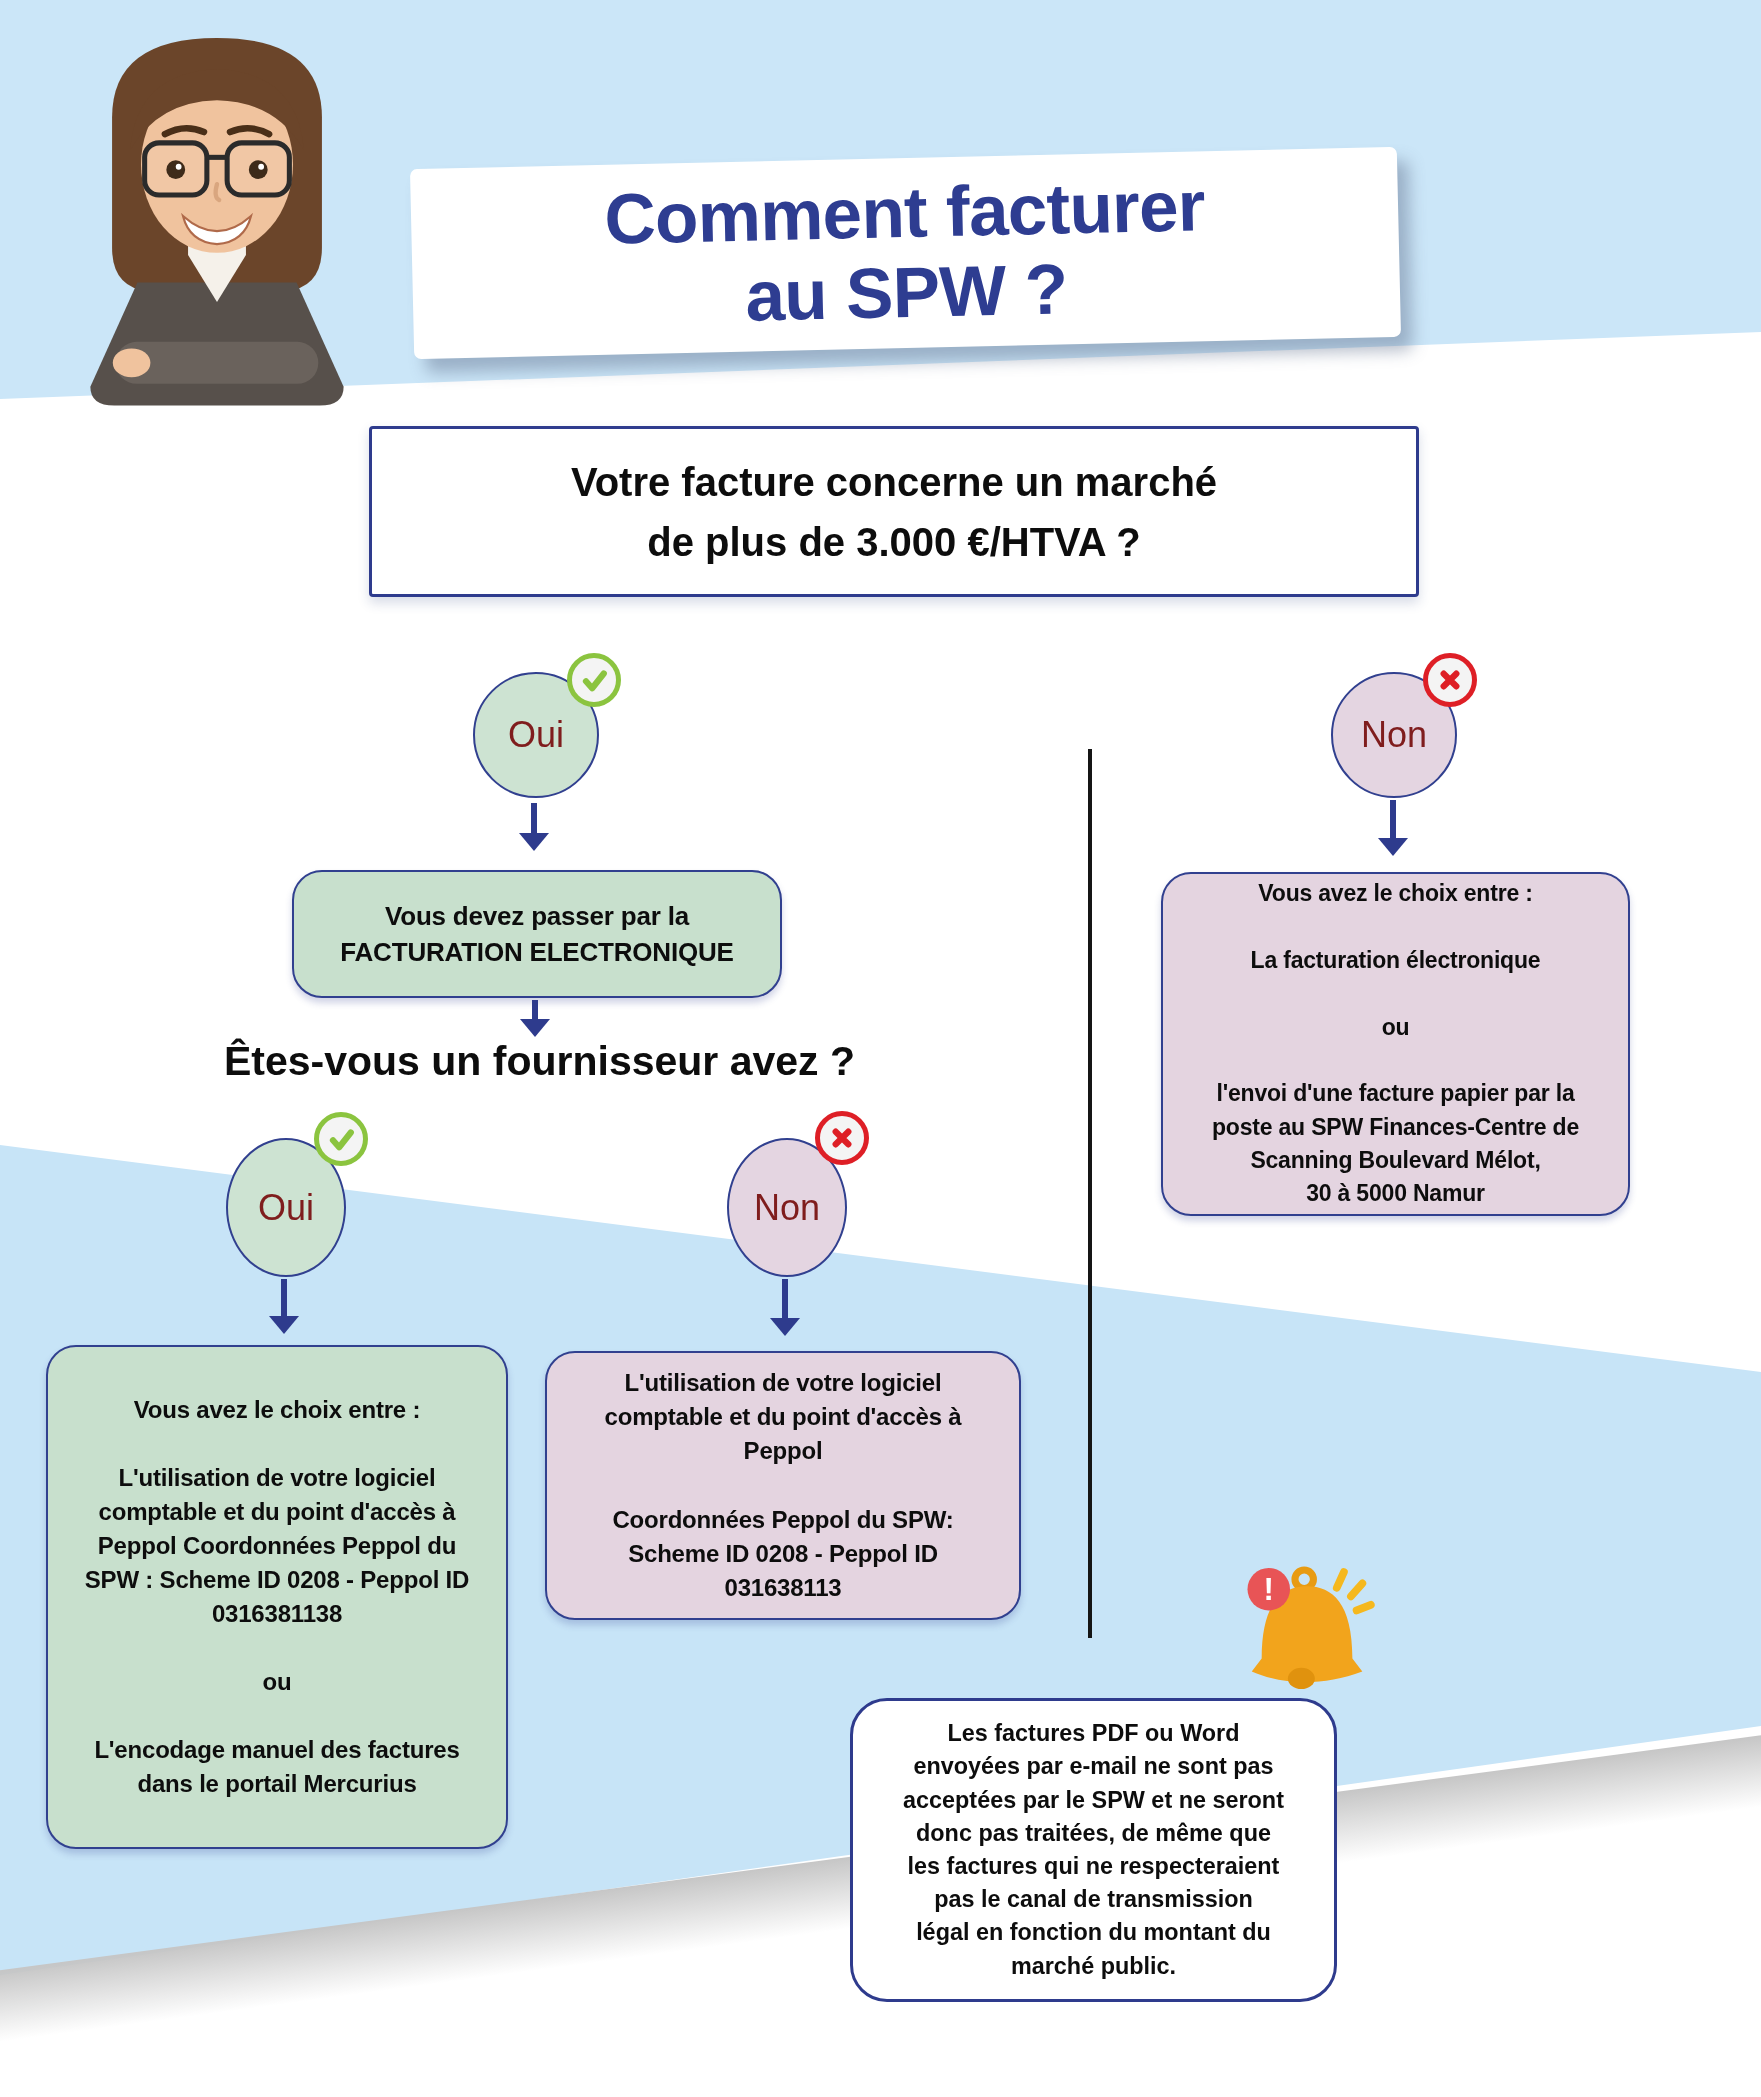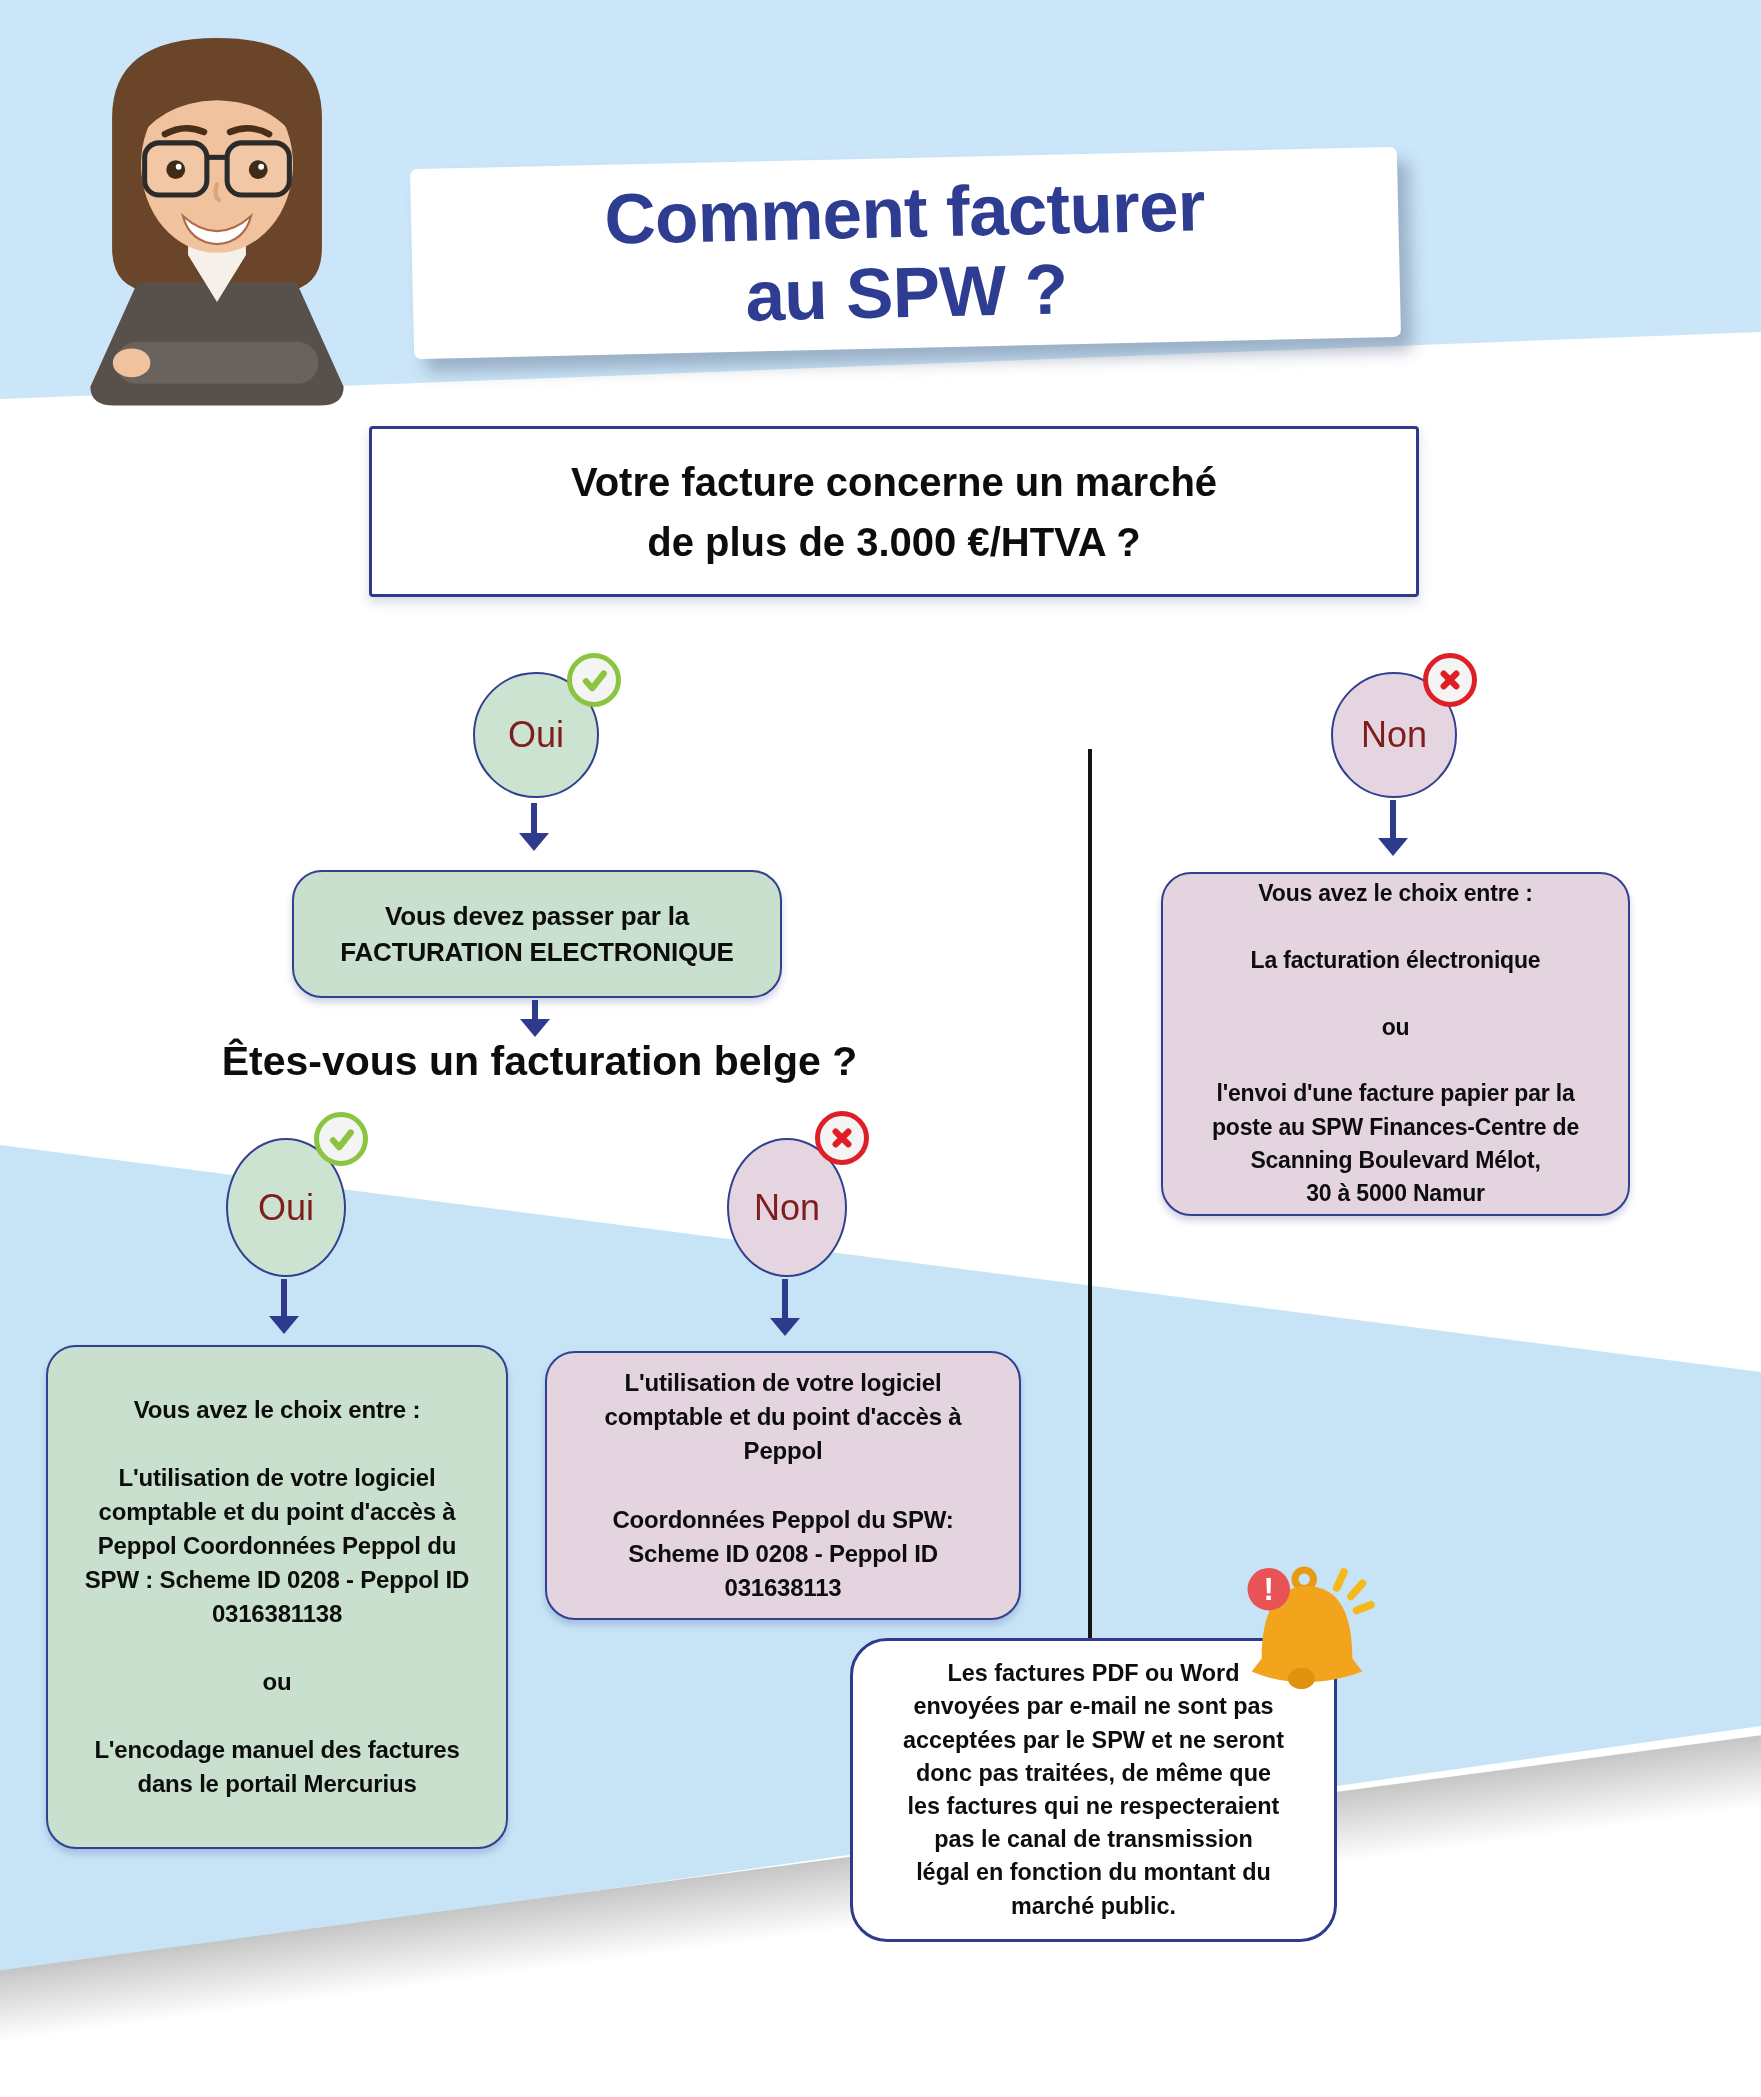--- a/index.html
+++ b/index.html
@@ -42,21 +42,21 @@
   .box-electronic .fbox-text{font-size:26px;line-height:1.4;}
   .heading2{position:absolute;left:99px;top:1038px;width:881px;text-align:center;
             font-size:41px;font-weight:bold;color:#0d0d0d;}
   .box-belgian-yes{left:46px;top:1345px;width:458px;height:500px;}
   .box-belgian-yes .fbox-text{font-size:24px;line-height:1.42;}
   .box-belgian-no{left:545px;top:1351px;width:472px;height:265px;}
   .box-belgian-no .fbox-text{font-size:24px;line-height:1.42;}
   .box-no-main{left:1161px;top:872px;width:465px;height:340px;}
   .box-no-main .fbox-text{font-size:23px;line-height:1.45;}
   .divider{position:absolute;left:1088px;top:749px;width:3.6px;height:889px;background:#151515;}
-  .warnbox{position:absolute;left:850px;top:1638px;width:481px;height:298px;background:#ffffff;
+  .warnbox{position:absolute;left:850px;top:1698px;width:481px;height:298px;background:#ffffff;
            border:3.6px solid #2e3b8d;border-radius:37px;display:flex;align-items:center;justify-content:center;}
   .warn-text{font-size:23.4px;line-height:1.42;font-weight:bold;color:#0d0d0d;text-align:center;white-space:pre-line;}
   .svg-abs{position:absolute;}
 </style>
 </head>
 <body>
 
 <div id="canvas">
 
   <div class="band band-top"></div>
@@ -118,21 +118,21 @@
   <div class="arrow" style="left:532px;top:1000px;height:18.5px;"></div>
   <div class="arrow" style="left:281px;top:1279px;height:37px;"></div>
   <div class="arrow" style="left:782px;top:1279px;height:39px;"></div>
   <div class="arrow" style="left:1390px;top:800px;height:38px;"></div>
 
   <div class="fbox fbox-green box-electronic">
     <div class="fbox-text">Vous devez passer par la
 FACTURATION ELECTRONIQUE</div>
   </div>
 
-  <div class="heading2">Êtes-vous un facturation belge ?</div>
+  <div class="heading2">Êtes-vous un fournisseur avez ?</div>
 
   <div class="node node-green" style="left:226px;top:1138px;width:116px;height:135px;">
     <span class="node-label">Oui</span>
   </div>
   <div class="badge badge-check" style="left:314px;top:1112px;">
     <svg width="31" height="31" viewBox="0 0 40 40">
         <path d="M9 21 L17 30 L32 11" stroke="#8bc43f" stroke-width="8" fill="none" stroke-linecap="round" stroke-linejoin="round"></path>
       </svg>
   </div>
 

